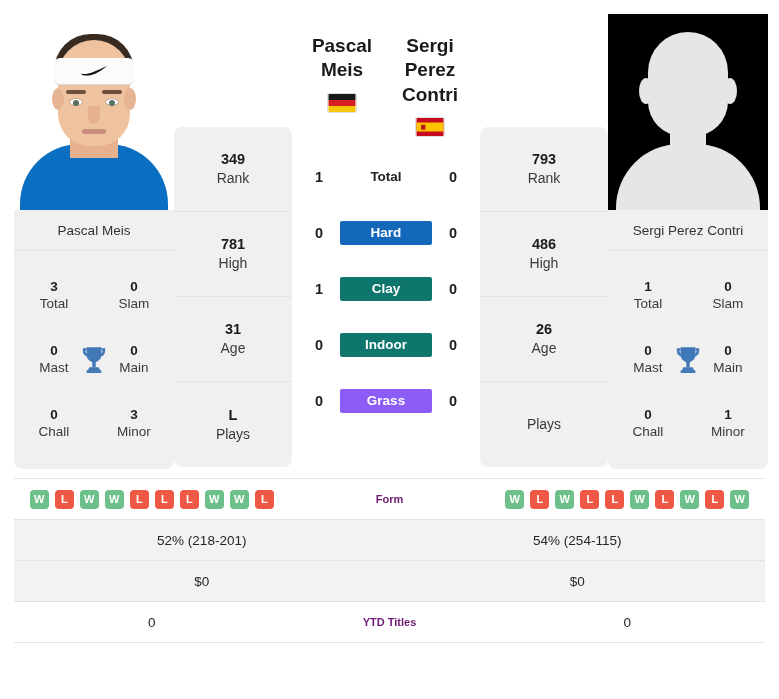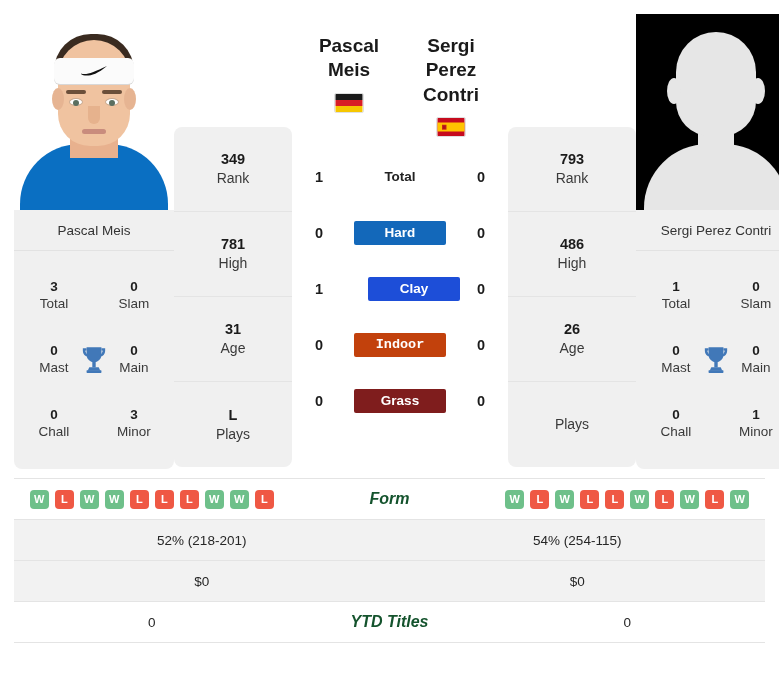--- a/index.html
+++ b/index.html
@@ -263,23 +263,22 @@
     flex: 1;
     display: flex;
     align-items: center;
     justify-content: center;
     font-size: 13.5px;
     color: #262626;
   }
   .tcell.mid {
     flex: 0 0 200px;
     font-weight: bold;
-    font-size: 16px;
-    color: #14532d;
-    font-style: italic;
+    font-size: 11px;
+    color: #701a75;
   }
   .form-strip { display: flex; gap: 6px; }
   .form-badge {
     width: 19px; height: 19px;
     border-radius: 4px;
     color: #ffffff;
     font-size: 11px;
     font-weight: bold;
     display: flex;
     align-items: center;
@@ -417,35 +416,35 @@
         <div class="h2h-row">
           <div class="h2h-num">0</div>
           <div class="h2h-mid">
             <div class="surface-badge" id="badge-hard" style="background: rgb(19, 104, 186);">Hard</div>
           </div>
           <div class="h2h-num">0</div>
         </div>
         <div class="h2h-row">
           <div class="h2h-num">1</div>
           <div class="h2h-mid">
-            <div class="surface-badge" id="badge-clay" style="background: #1d4ed8; margin-left: 28px;">Clay</div>
+            <div class="surface-badge" id="badge-clay" style="background: #0f766e;">Clay</div>
           </div>
           <div class="h2h-num">0</div>
         </div>
         <div class="h2h-row">
           <div class="h2h-num">0</div>
           <div class="h2h-mid">
-            <div class="surface-badge" id="badge-indoor" style="background: #c2410c; font-family: Liberation Mono, monospace;">Indoor</div>
+            <div class="surface-badge" id="badge-indoor" style="background: #0f766e;">Indoor</div>
           </div>
           <div class="h2h-num">0</div>
         </div>
         <div class="h2h-row">
           <div class="h2h-num">0</div>
           <div class="h2h-mid">
-            <div class="surface-badge" id="badge-grass" style="background: #7f1d1d;">Grass</div>
+            <div class="surface-badge" id="badge-grass" style="background: #8b5cf6;">Grass</div>
           </div>
           <div class="h2h-num">0</div>
         </div>
       </div>
     </div>
 
     <div class="stat-card right-card">
       <div class="stat-cell">
         <div class="s-val">793</div>
         <div class="s-lab">Rank</div>

